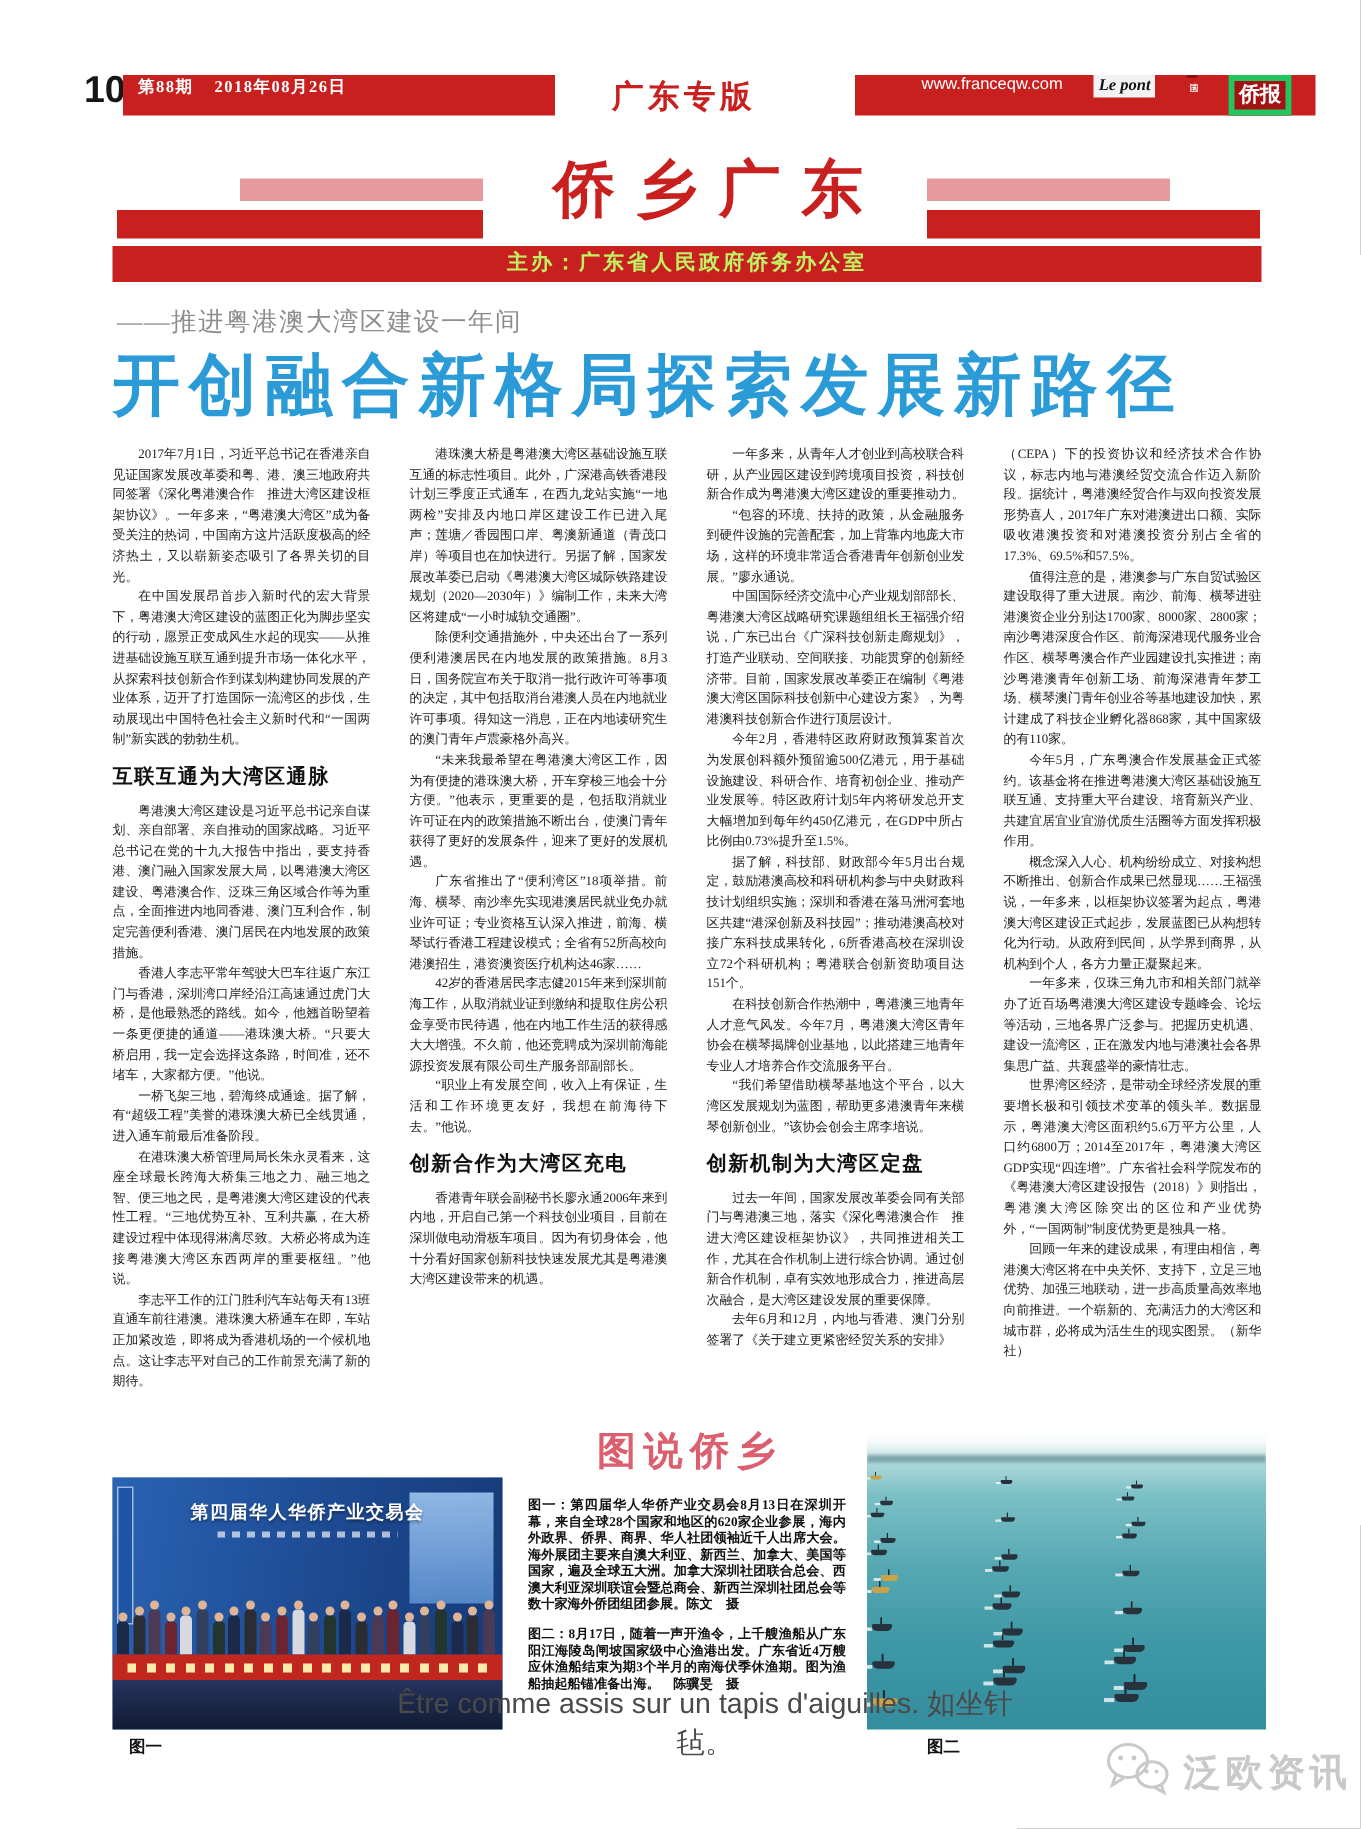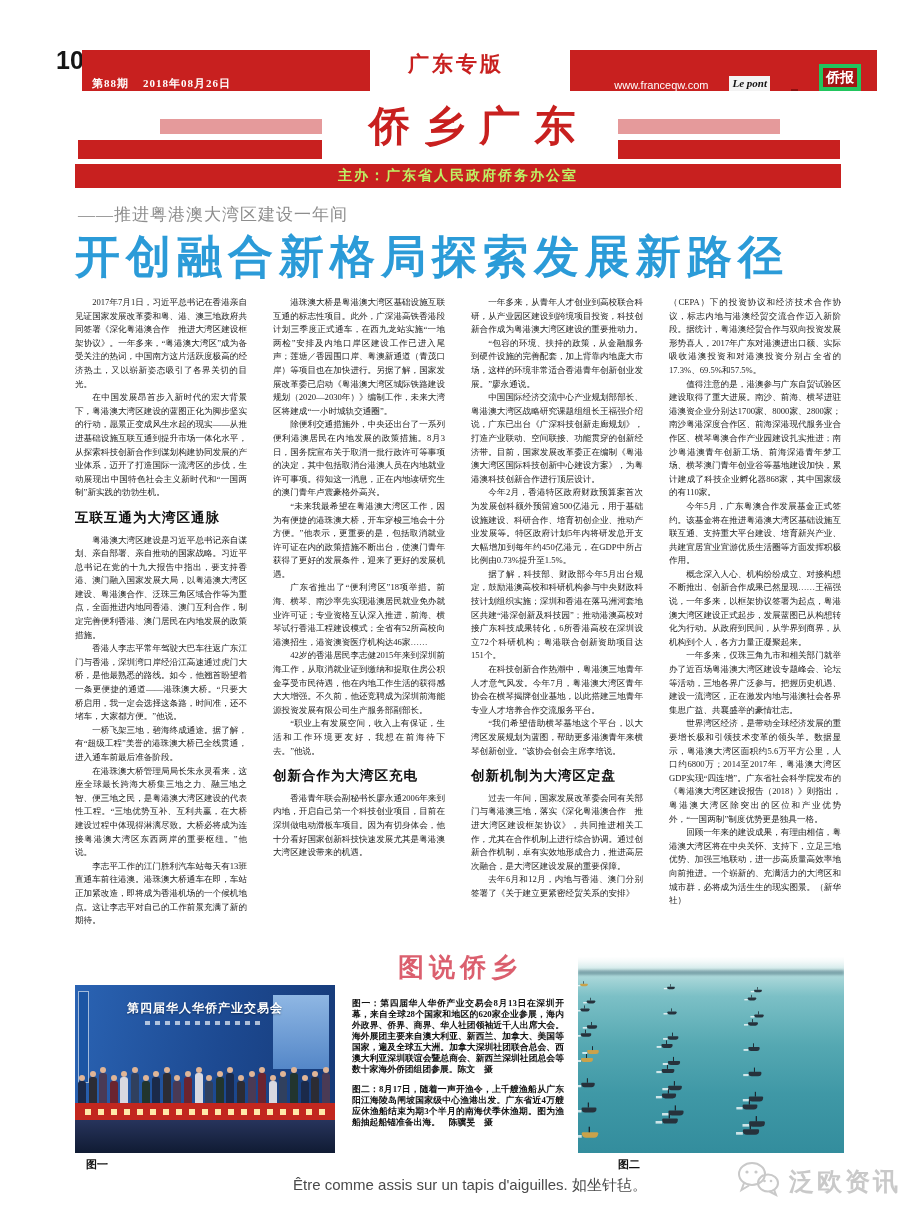--- a/index.html
+++ b/index.html
@@ -1,21 +1,21 @@
 <!DOCTYPE html>
 <html><head>
 <meta charset="utf-8">
 <style>
   * { box-sizing: border-box; margin: 0; padding: 0; }
   body { background: #888; font-family: "Liberation Serif", "DejaVu Serif", serif; }
   .page { position: relative; width: 907px; height: 1219px; background: #fff; margin: 0 auto; overflow: hidden; color:#1a1a1a; }
 
   
   .pagenum { position:absolute; left:56px; top:46px; font-size:25px; font-weight:bold; color:#161616; font-family:"Liberation Sans",sans-serif; }
-  .hbar { position:absolute; top:50px; height:41px; background:#c8201f; color:#fff; display:flex; align-items:flex-end; }
+  .hbar { position:absolute; top:50px; height:27px; background:#c8201f; color:#fff; display:flex; align-items:flex-start; }
   .hbar-left { left:82px; width:288px; padding-left:10px; font-size:11px; letter-spacing:1px; font-weight:bold; }
   .hbar-left .issue { margin-right:14px; }
   .section-label { position:absolute; left:408px; top:50px; font-size:21px; font-weight:bold; color:#c8201f; letter-spacing:3px; font-family:"Liberation Sans",sans-serif; }
   .hbar-right { left:570px; width:307px; justify-content:flex-end; padding-right:16px; gap:21px; }
   .site-url { font-size:11px; font-family:"Liberation Sans",sans-serif; color:#fff; }
   .logo-lepont { font-size:11px; font-style:italic; font-weight:bold; color:#111; background:#f3f3f3; padding:0 3px; line-height:15px; }
   .logo-country { writing-mode:vertical-rl; font-size:6px; line-height:7px; color:#fff; background:#8e1010; padding:1px 0; }
   .logo-qb { font-size:14px; font-weight:900; color:#fff; background:#a31313; border:4px solid #22c55e; padding:0 3px; line-height:19px; }
 
   
@@ -63,21 +63,21 @@
   .caption { font-size:8.8px; line-height:11px; font-weight:bold; color:#111; text-align:justify; margin-bottom:9px; }
   .photo2 { left:578px; top:957px; width:266px; height:196px;
     background:linear-gradient(180deg,#e8f3f2 0%, #b4dcdd 8%, #7cc0c6 20%, #55a8b2 45%, #3f98a6 70%, #338d9d 100%); }
   .p2-haze { position:absolute; left:0; top:0; width:100%; height:16px; background:linear-gradient(180deg,rgba(255,255,255,.95),rgba(255,255,255,0)); }
   .p2-shore { position:absolute; left:0; top:13px; width:100%; height:5px; background:rgba(60,100,112,.45); filter:blur(1px); }
   .boat { position:absolute; width:12px; height:4px; background:#26323c; border-radius:1px 1px 3px 3px; }
   .boat::before { content:''; position:absolute; left:5px; top:-4px; width:1px; height:4px; background:#1c2830; }
   .boat::after { content:''; position:absolute; left:-5px; top:2px; width:5px; height:1.5px; background:rgba(255,255,255,.75); }
 
   
-  .footer-sentence { position:absolute; left:250px; top:1176px; width:440px; text-align:center; font-size:15px; color:#4a4a4a; font-family:"Liberation Sans",sans-serif; }
+  .footer-sentence { position:absolute; left:250px; top:1123px; width:440px; text-align:center; font-size:19px; color:#4a4a4a; font-family:"Liberation Sans",sans-serif; }
   .brand { position:absolute; right:6px; top:1160px; display:flex; align-items:center; gap:8px; color:#c9c9c9; }
   .brand-name { font-size:25px; font-weight:bold; letter-spacing:3px; font-family:"Liberation Sans",sans-serif; }
 </style>
 </head>
 <body>
 
 <div class="page">
 
   <div class="pagenum">10</div>
   <div class="hbar hbar-left">

